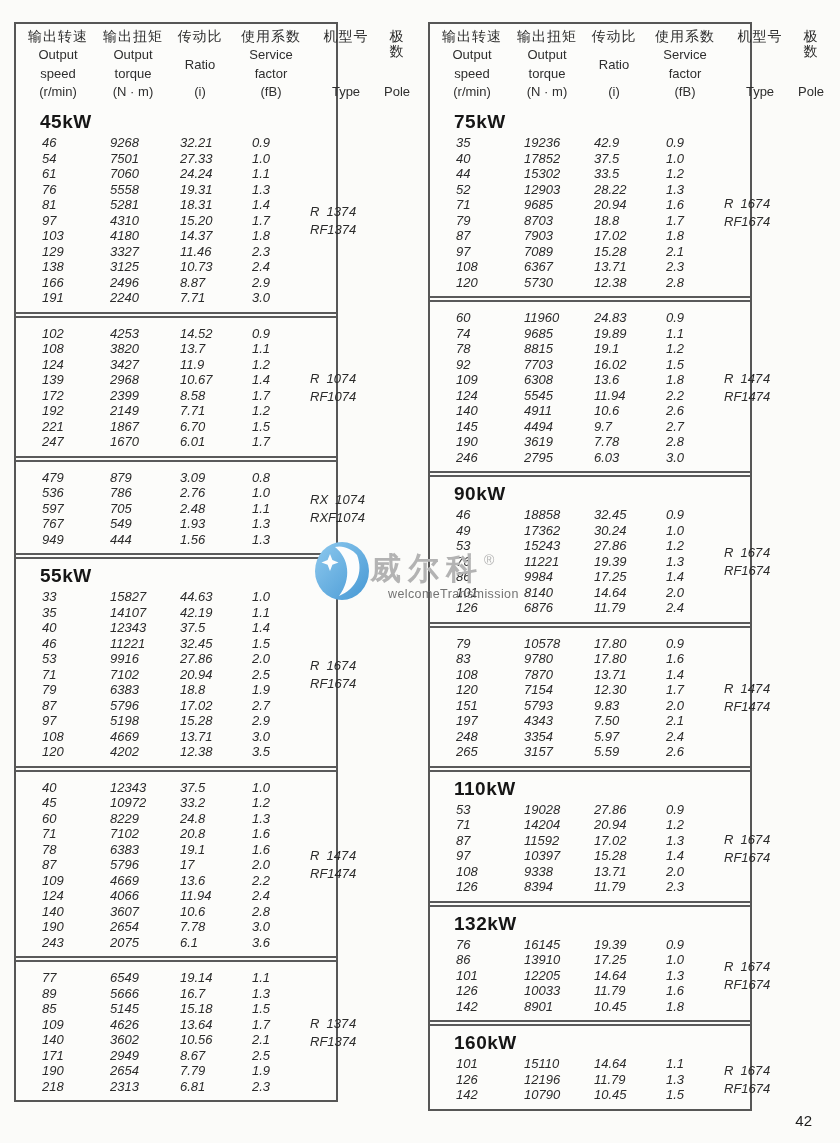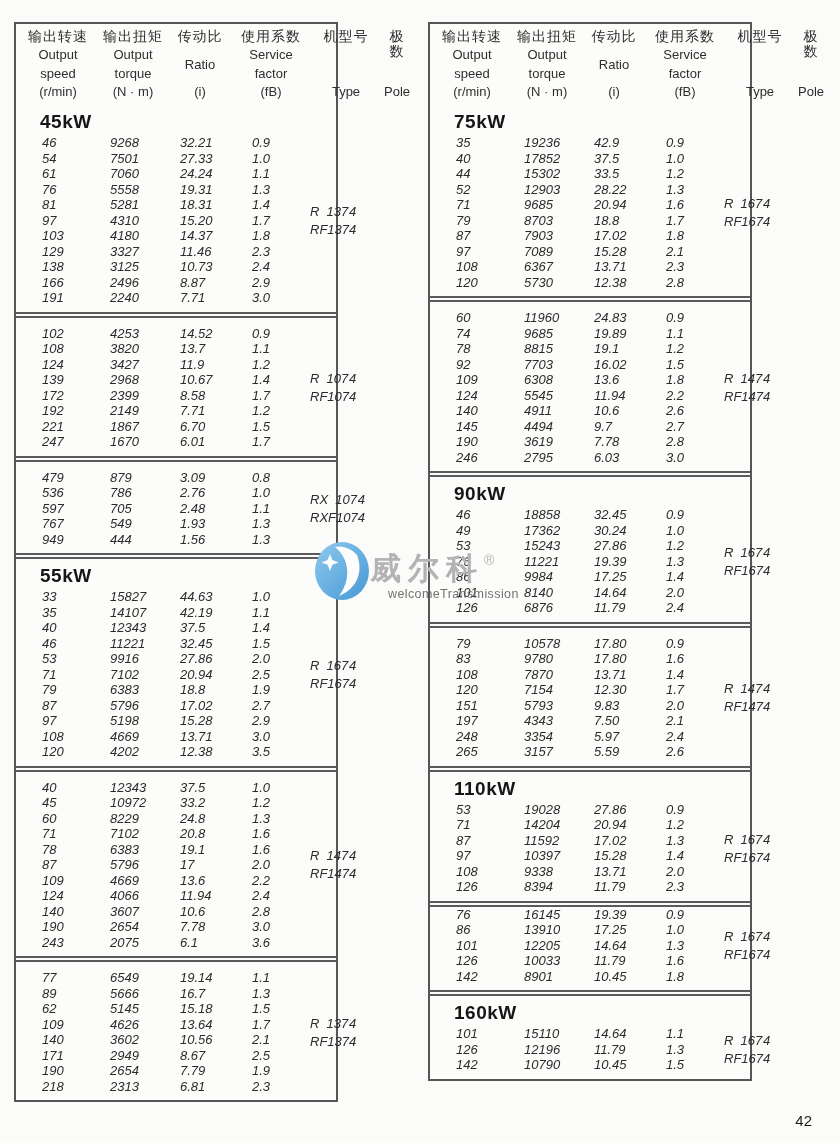--- a/index.html
+++ b/index.html
@@ -543,21 +543,21 @@
                 <span class="c">19.14</span>
                 <span class="c">1.1</span>
               </div>
               <div class="row">
                 <span class="c">89</span>
                 <span class="c">5666</span>
                 <span class="c">16.7</span>
                 <span class="c">1.3</span>
               </div>
               <div class="row">
-                <span class="c">62</span>
+                <span class="c">85</span>
                 <span class="c">5145</span>
                 <span class="c">15.18</span>
                 <span class="c">1.5</span>
               </div>
               <div class="row">
                 <span class="c">109</span>
                 <span class="c">4626</span>
                 <span class="c">13.64</span>
                 <span class="c">1.7</span>
               </div>
@@ -964,20 +964,21 @@
               </div>
               <div class="model-line">
                 <span class="type">RF167</span>
                 <span class="pole">4</span>
               </div>
             </div>
           </div>
         </div>
         <div class="sep"></div>
         <div class="section">
+          <h2 class="kw">132kW</h2>
           <div class="sec-body">
             <div class="rows">
               <div class="row">
                 <span class="c">76</span>
                 <span class="c">16145</span>
                 <span class="c">19.39</span>
                 <span class="c">0.9</span>
               </div>
               <div class="row">
                 <span class="c">86</span>

